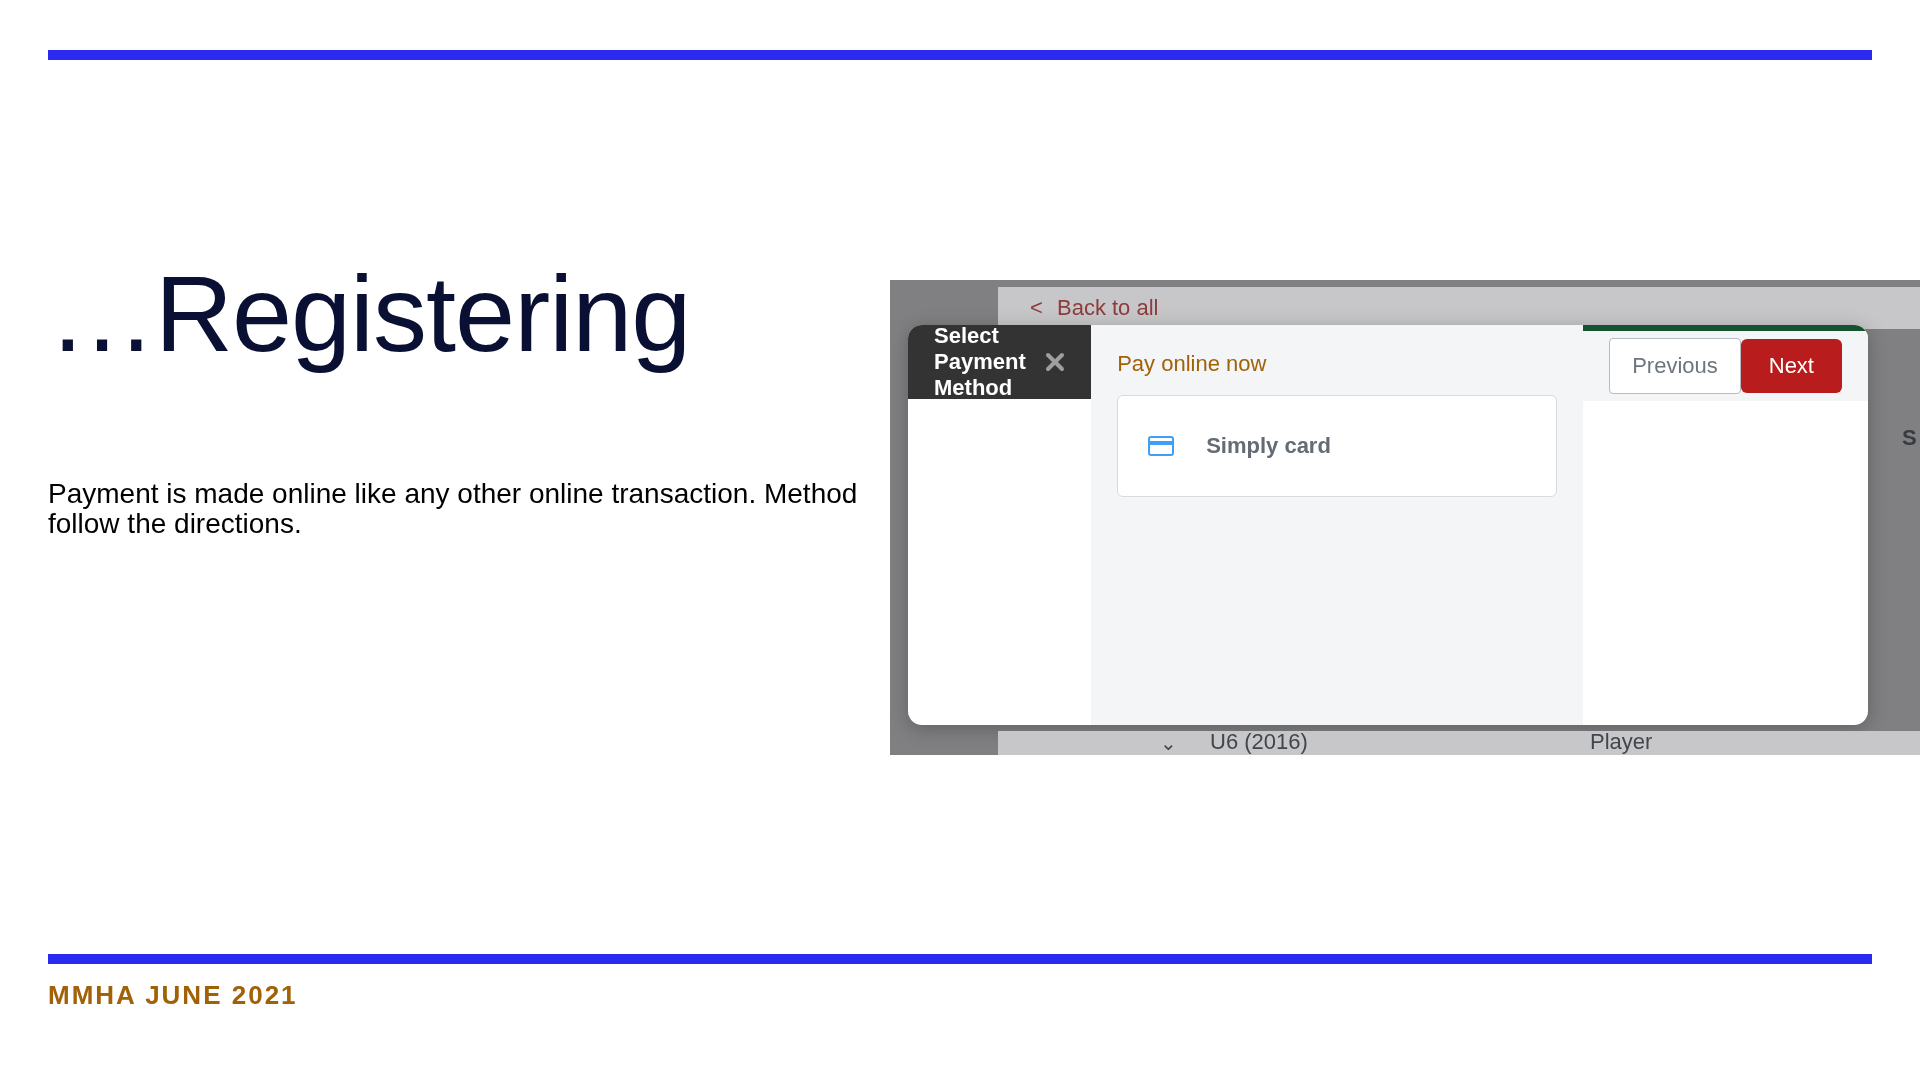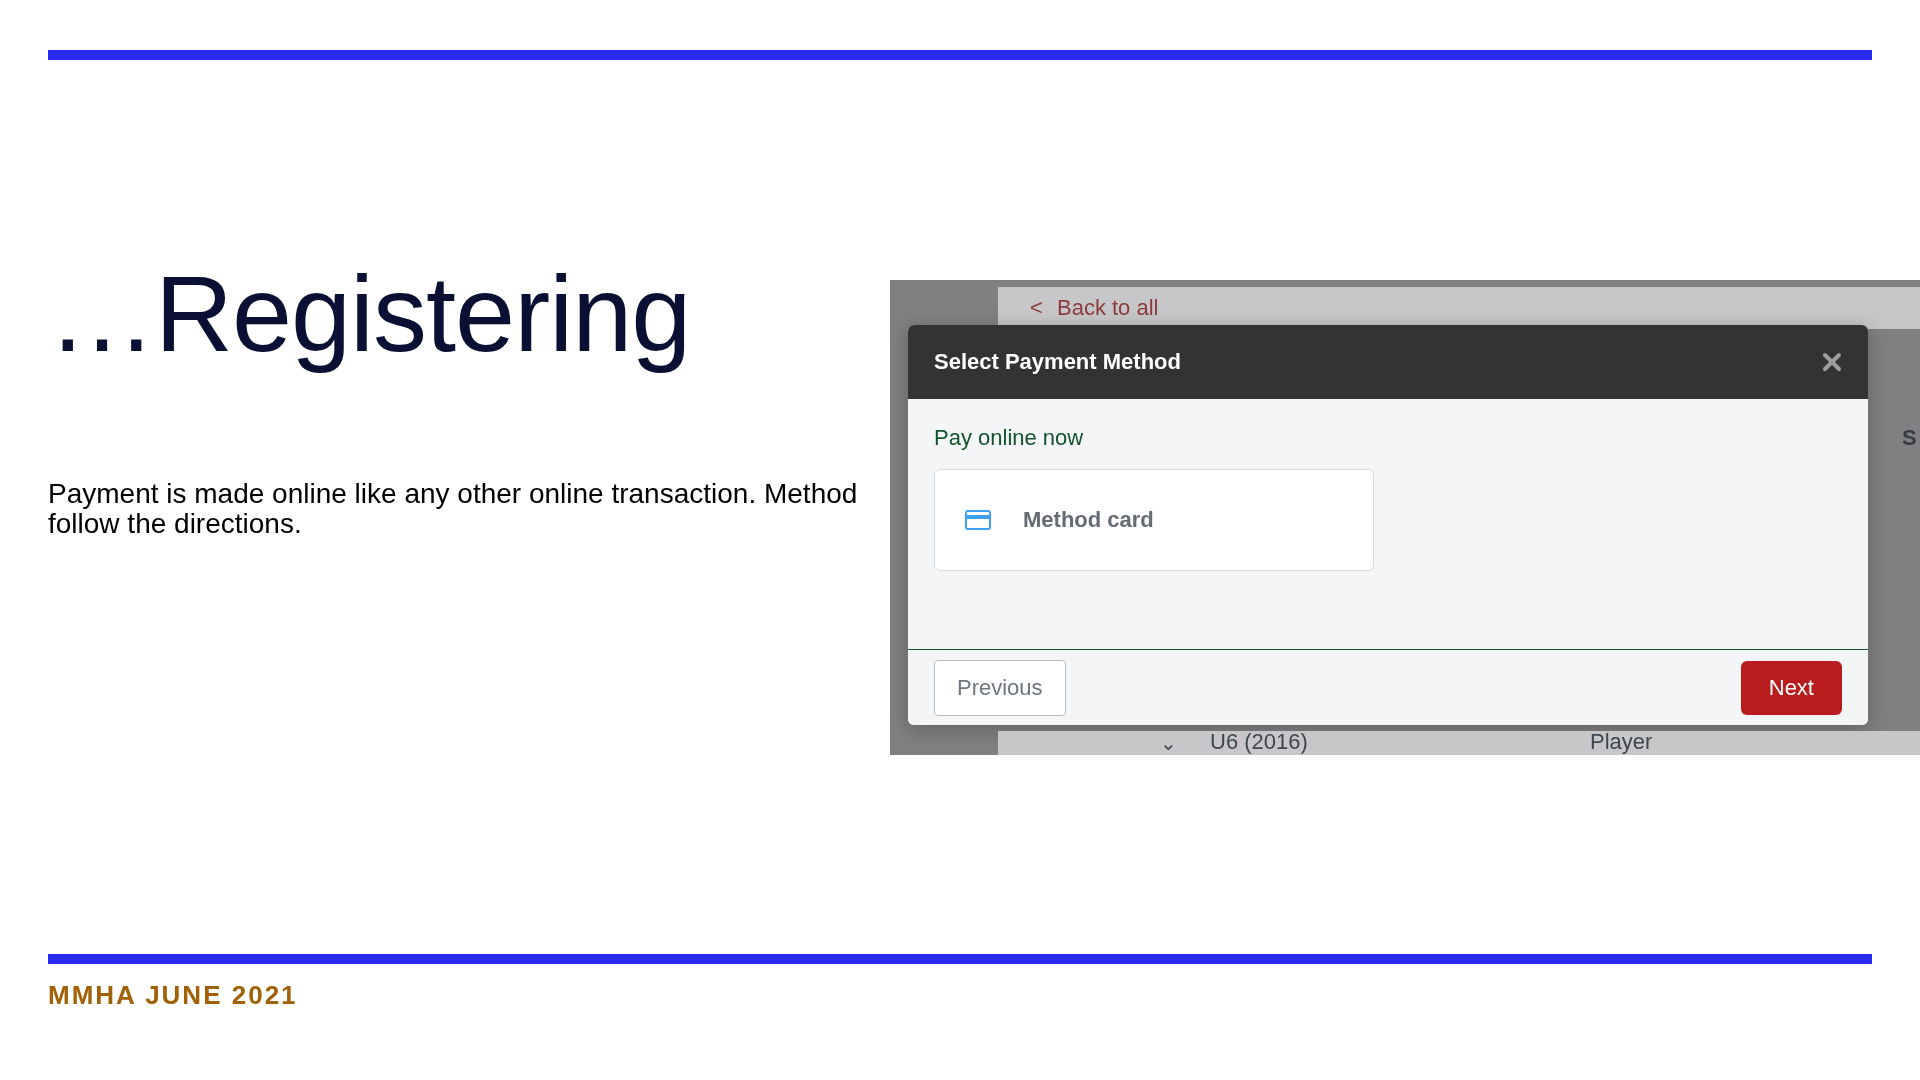--- a/index.html
+++ b/index.html
@@ -88,24 +88,24 @@
     font-weight: 400;
   }
   .back-caret { margin-right: 8px; }
   .modal {
     position: absolute;
     left: 18px;
     top: 45px;
     right: 52px;
     bottom: 30px;
     background: #ffffff;
-    border-radius: 6px;
-    overflow: hidden;
-    display: flex;
-    flex-direction: column;
+    border-radius: 14px;
+    overflow: hidden;
+    display: flex;
+    flex-direction: row;
     box-shadow: 0 4px 20px rgba(0,0,0,0.25);
   }
   .modal-header {
     background: #333333;
     color: #fff;
     height: 74px;
     display: flex;
     align-items: center;
     justify-content: space-between;
     padding: 0 26px;
@@ -118,21 +118,21 @@
     display: flex;
     align-items: center;
   }
   .modal-body {
     flex: 1;
     background: #f3f5f7;
     padding: 26px 26px 20px 26px;
     box-sizing: border-box;
   }
   .pay-label {
-    color: #14532d;
+    color: #a16207;
     font-size: 22px;
     margin-bottom: 18px;
   }
   .cc-card {
     width: 440px;
     height: 102px;
     background: #ffffff;
     border: 1px solid #d7dade;
     border-radius: 6px;
     display: flex;
@@ -142,21 +142,21 @@
   }
   .cc-icon-wrap { margin-right: 32px; display:flex; align-items:center; }
   .cc-text {
     color: #646b74;
     font-size: 22px;
     font-weight: 600;
   }
   .modal-footer {
     height: 76px;
     background: #f3f5f7;
-    border-top: 1px solid #14532d;
+    border-top: 6px solid #14532d;
     display: flex;
     align-items: center;
     justify-content: space-between;
     padding: 0 26px;
     box-sizing: border-box;
   }
   .btn-prev {
     border: 1px solid #b7bcc2;
     background: #fff;
     color: #6d757e;
@@ -250,21 +250,21 @@
       </div>
       <div class="modal-body">
         <div class="pay-label">Pay online now</div>
         <div class="cc-card">
           <span class="cc-icon-wrap">
             <svg width="26" height="20" viewBox="0 0 26 20">
               <rect x="1" y="1" width="24" height="18" rx="2" fill="none" stroke="#3da0f2" stroke-width="2"></rect>
               <rect x="1" y="5" width="24" height="4" fill="#3da0f2"></rect>
             </svg>
           </span>
-          <span class="cc-text">Method card</span>
+          <span class="cc-text">Simply card</span>
         </div>
       </div>
       <div class="modal-footer">
         <div class="btn-prev">Previous</div>
         <div class="btn-next">Next</div>
       </div>
     </div>
 
     <div class="below-modal">
       <span class="expander">⌄</span>

